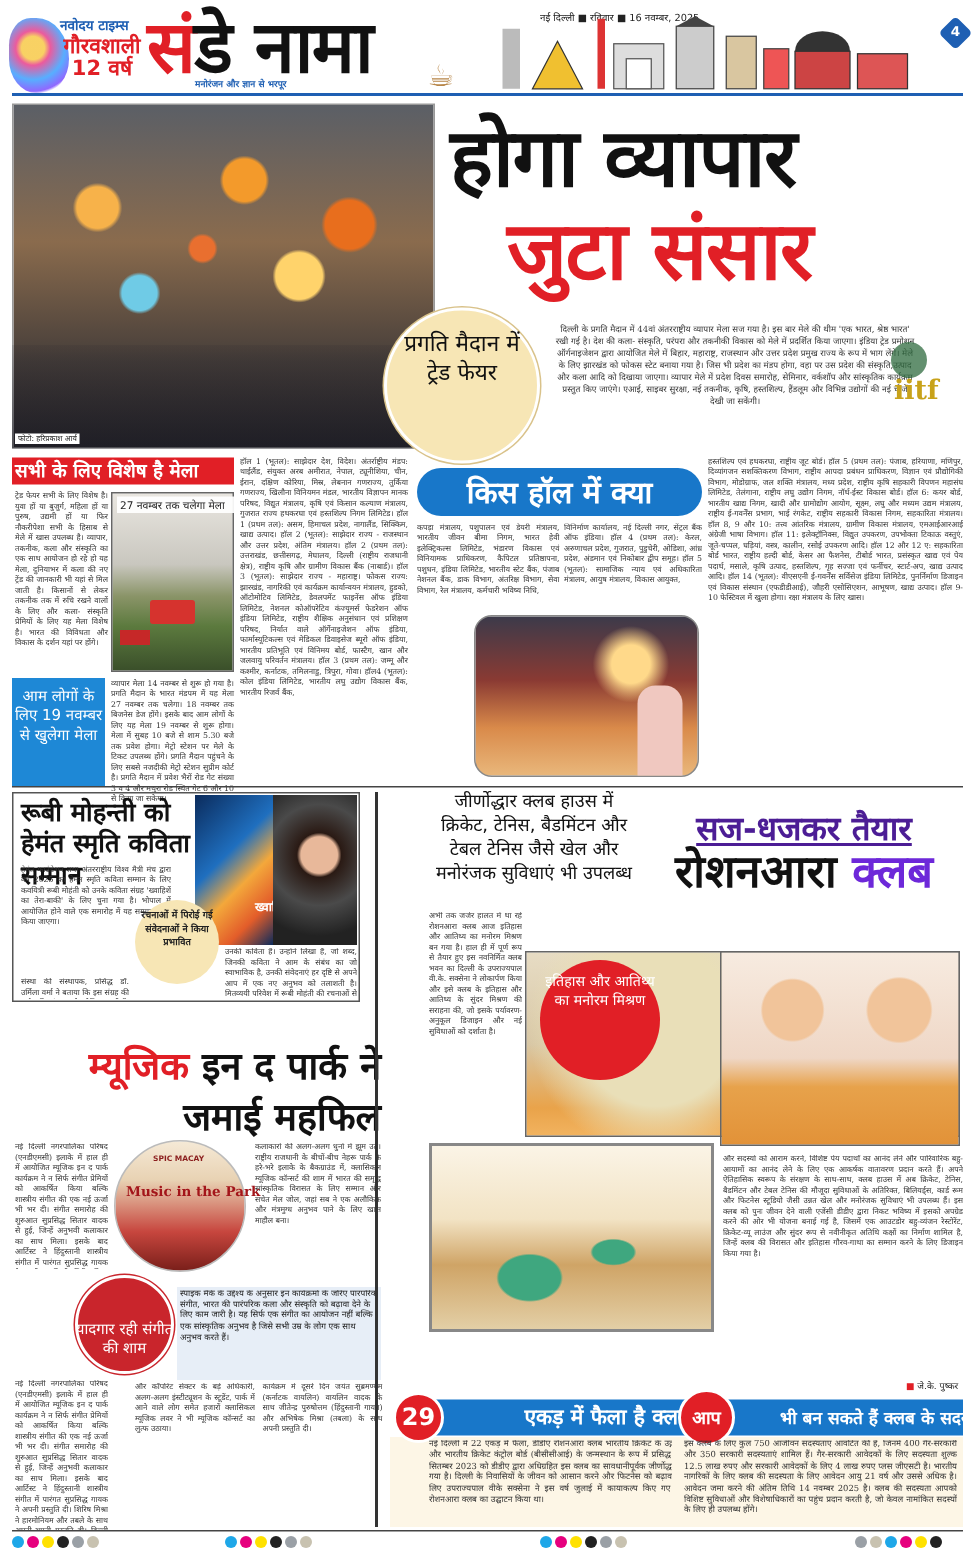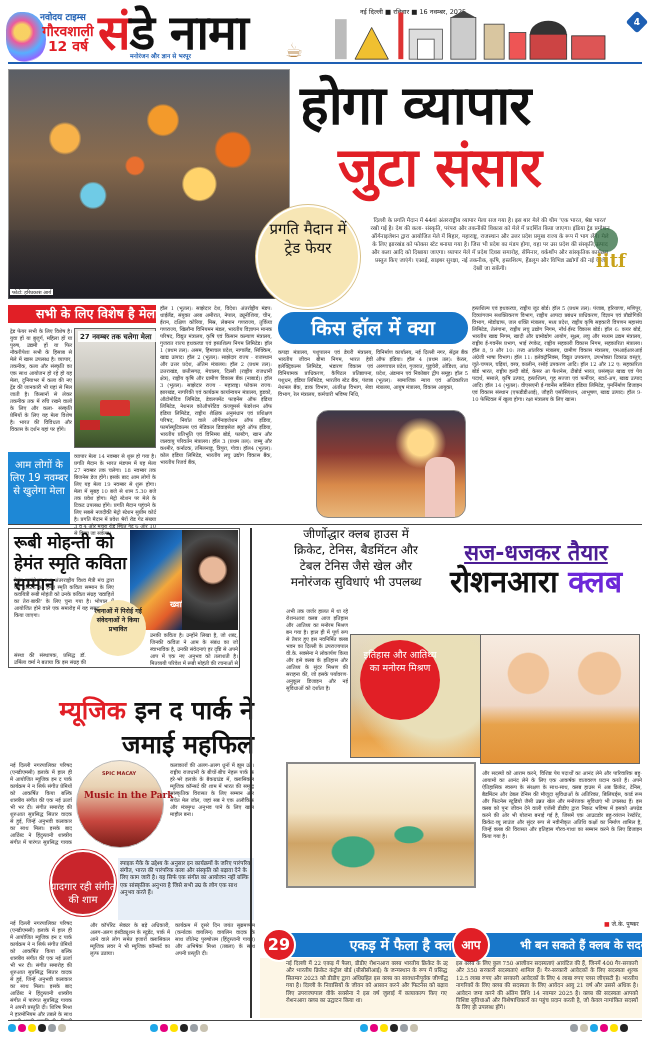--- a/index.html
+++ b/index.html
@@ -37,25 +37,25 @@
 
   .headline-1 { left: 300px; top: 76px; font-size: 54px; font-weight: bold; color: #111; line-height: 60px; letter-spacing: -1px; }
   .headline-2 { left: 338px; top: 138px; font-size: 54px; font-weight: bold; color: #e11f26; line-height: 60px; letter-spacing: -1px; }
   .pragati-circle { left: 256px; top: 205px; width: 104px; height: 104px; border-radius: 50%; background: #f7e6b5; border: 2px solid #fff; box-shadow: 0 0 0 1px #d9c28a; }
   .pragati-text { left: 262px; top: 220px; width: 92px; font-size: 15px; line-height: 19px; text-align: center; color: #111; }
   .lead-text { left: 370px; top: 216px; width: 240px; font-size: 5.7px; line-height: 8px; color: #333; font-family: "DejaVu Serif", serif; text-align: center; }
   .iitf-seal { left: 594px; top: 228px; width: 24px; height: 24px; border-radius: 50%; background: #2f6b3f; opacity: .75; }
   .iitf-word { left: 596px; top: 250px; font-size: 18px; font-weight: bold; font-family: "DejaVu Serif", serif; color: #c8a21a; }
 
   
-  .red-banner { left: 8px; top: 305px; width: 148px; height: 18px; background: #e11f26; color: #fff; font-size: 12.5px; font-weight: bold; line-height: 18px; padding-left: 28px; white-space: nowrap; overflow: hidden; }
+  .red-banner { left: 8px; top: 305px; width: 148px; height: 18px; background: #e11f26; color: #fff; font-size: 12.5px; font-weight: bold; line-height: 18px; padding-left: 2px; white-space: nowrap; overflow: hidden; }
   .left-col-text { left: 10px; top: 328px; width: 62px; }
   .fair-photo { left: 74px; top: 328px; width: 82px; height: 120px; border: 1px solid #666; background:
     linear-gradient(180deg, #e9e6e0 0%, #c9c7bf 40%, #8a9468 58%, #5c7a3e 75%, #3a4f2a 100%); }
-  .fair-caption { left: 78px; top: 331px; width: 78px; background: rgba(255,255,255,.92); font-size: 7px; font-weight: bold; padding: 1px 2px; white-space: nowrap; overflow: hidden; }
+  .fair-caption { left: 78px; top: 331px; width: 78px; background: rgba(255,255,255,.92); font-size: 7px; font-weight: normal; padding: 1px 2px; white-space: nowrap; overflow: hidden; }
   .tent1 { left: 100px; top: 400px; width: 30px; height: 16px; background: #d6332e; border-radius: 2px; }
   .tent2 { left: 80px; top: 420px; width: 20px; height: 10px; background: #c62828; }
   .blue-box { left: 8px; top: 452px; width: 62px; height: 72px; background: #1e88d6; color: #fff; font-size: 10px; line-height: 13px; text-align: center; padding-top: 6px; }
   .blue-box-text { left: 74px; top: 453px; width: 82px; }
 
   
   .hall-col1 { left: 160px; top: 305px; width: 112px; }
   .hall-heading-bg { left: 278px; top: 312px; width: 190px; height: 32px; background: #1877c9; border-radius: 16px 16px 16px 16px; }
   .hall-heading { left: 278px; top: 312px; width: 190px; height: 32px; color: #fff; font-size: 20px; font-weight: bold; line-height: 32px; text-align: center; }
   .hall-col2 { left: 278px; top: 349px; width: 95px; }

